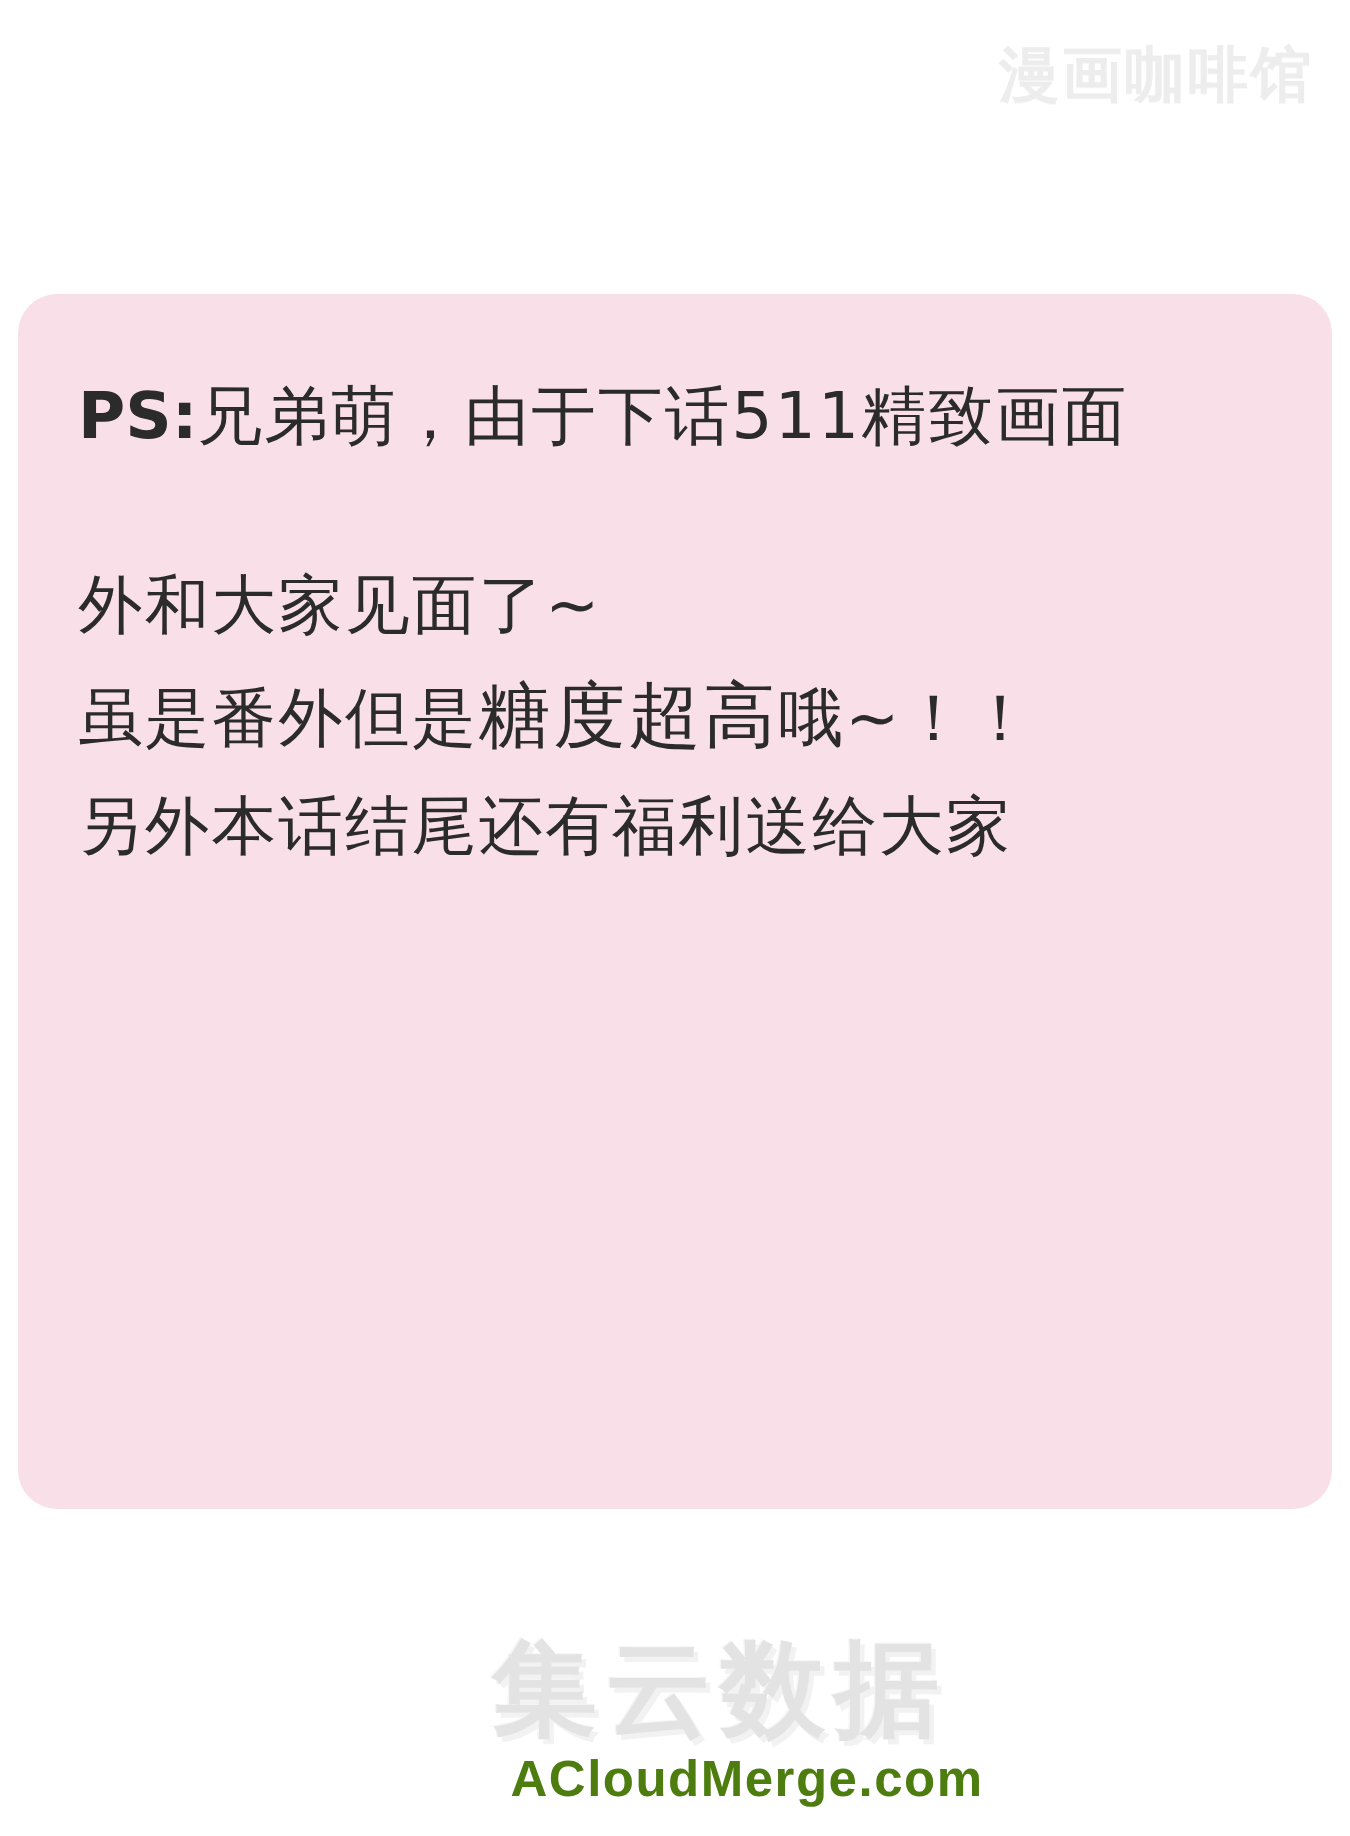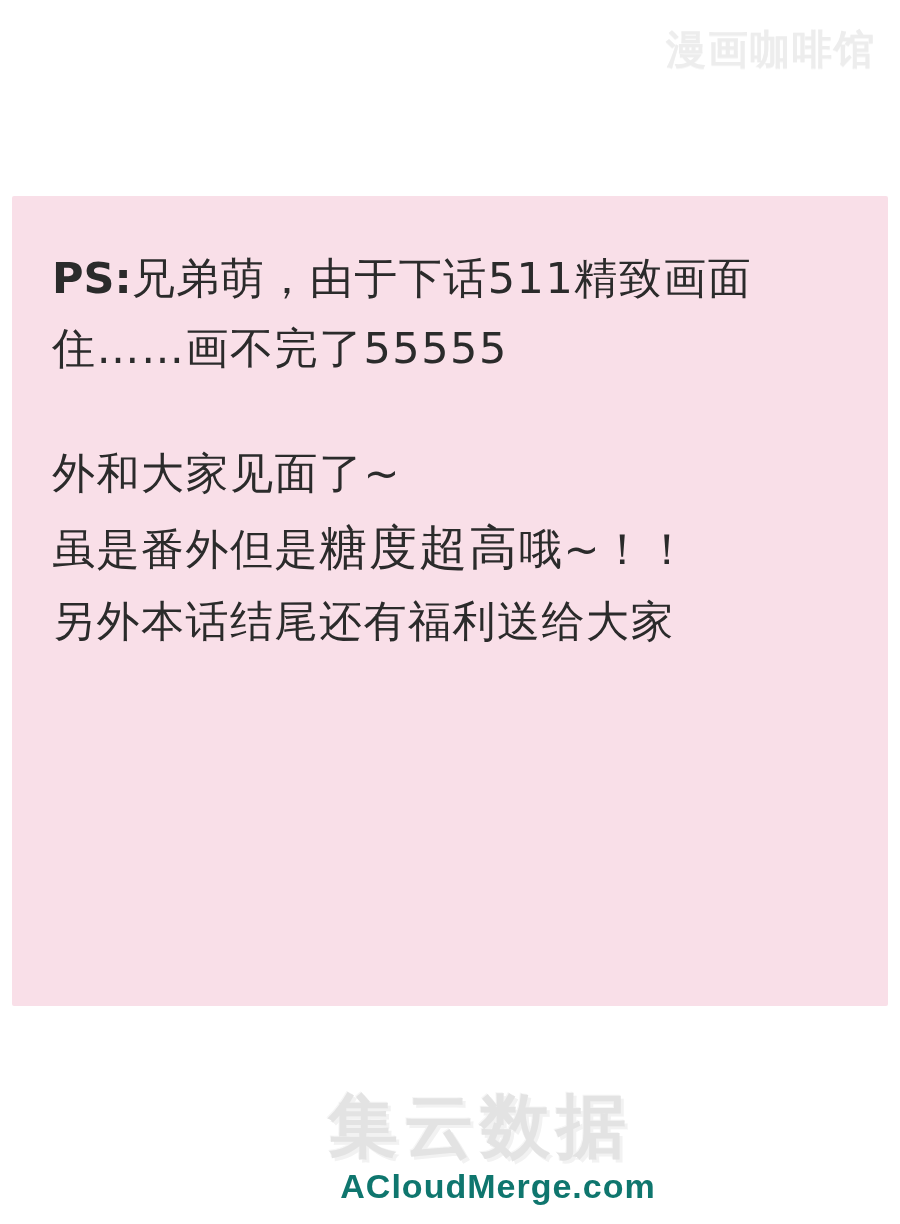--- a/index.html
+++ b/index.html
@@ -30,21 +30,21 @@
   }
 
   
   .note-card {
     position: absolute;
     left: 12px;
     top: 196px;
     width: 876px;
     height: 810px;
     background: #f9dfe8;
-    border-radius: 2px;
+    border-radius: 26px;
     box-sizing: border-box;
     padding: 48px 40px 0 40px;
   }
 
   .note-line {
     color: #2b2b2b;
     font-size: 43px;
     line-height: 1.62;
     letter-spacing: 1.5px;
     white-space: nowrap;
@@ -85,37 +85,36 @@
       -1px -1px 0 #f6f6f6;
     line-height: 1.0;
     margin-bottom: 6px;
     padding-left: 60px;
     margin-top: 18px;
   }
   .bw-en {
     font-size: 34px;
     font-weight: bold;
     letter-spacing: 1px;
-    color: #0f766e;
+    color: #4d7c0f;
     padding-left: 96px;
   }
 </style>
 </head>
 <body>
 
 <div class="top-watermark">漫画咖啡馆</div>
 
 <div class="note-card">
 
   <div class="note-line ps-line">
     <span class="ps-label">PS:</span><span>兄弟萌，由于下话511精致画面</span>
   </div>
 
 
-  <div class="note-line">住……画不完了55555</div>
 
   <div class="spacer-line"></div>
 
 
   <div class="note-line">外和大家见面了~</div>
 
   <div class="note-line has-bold">
     <span>虽是番外但是</span><span class="bold-seg">糖度超高</span><span>哦~！！</span>
   </div>
 

